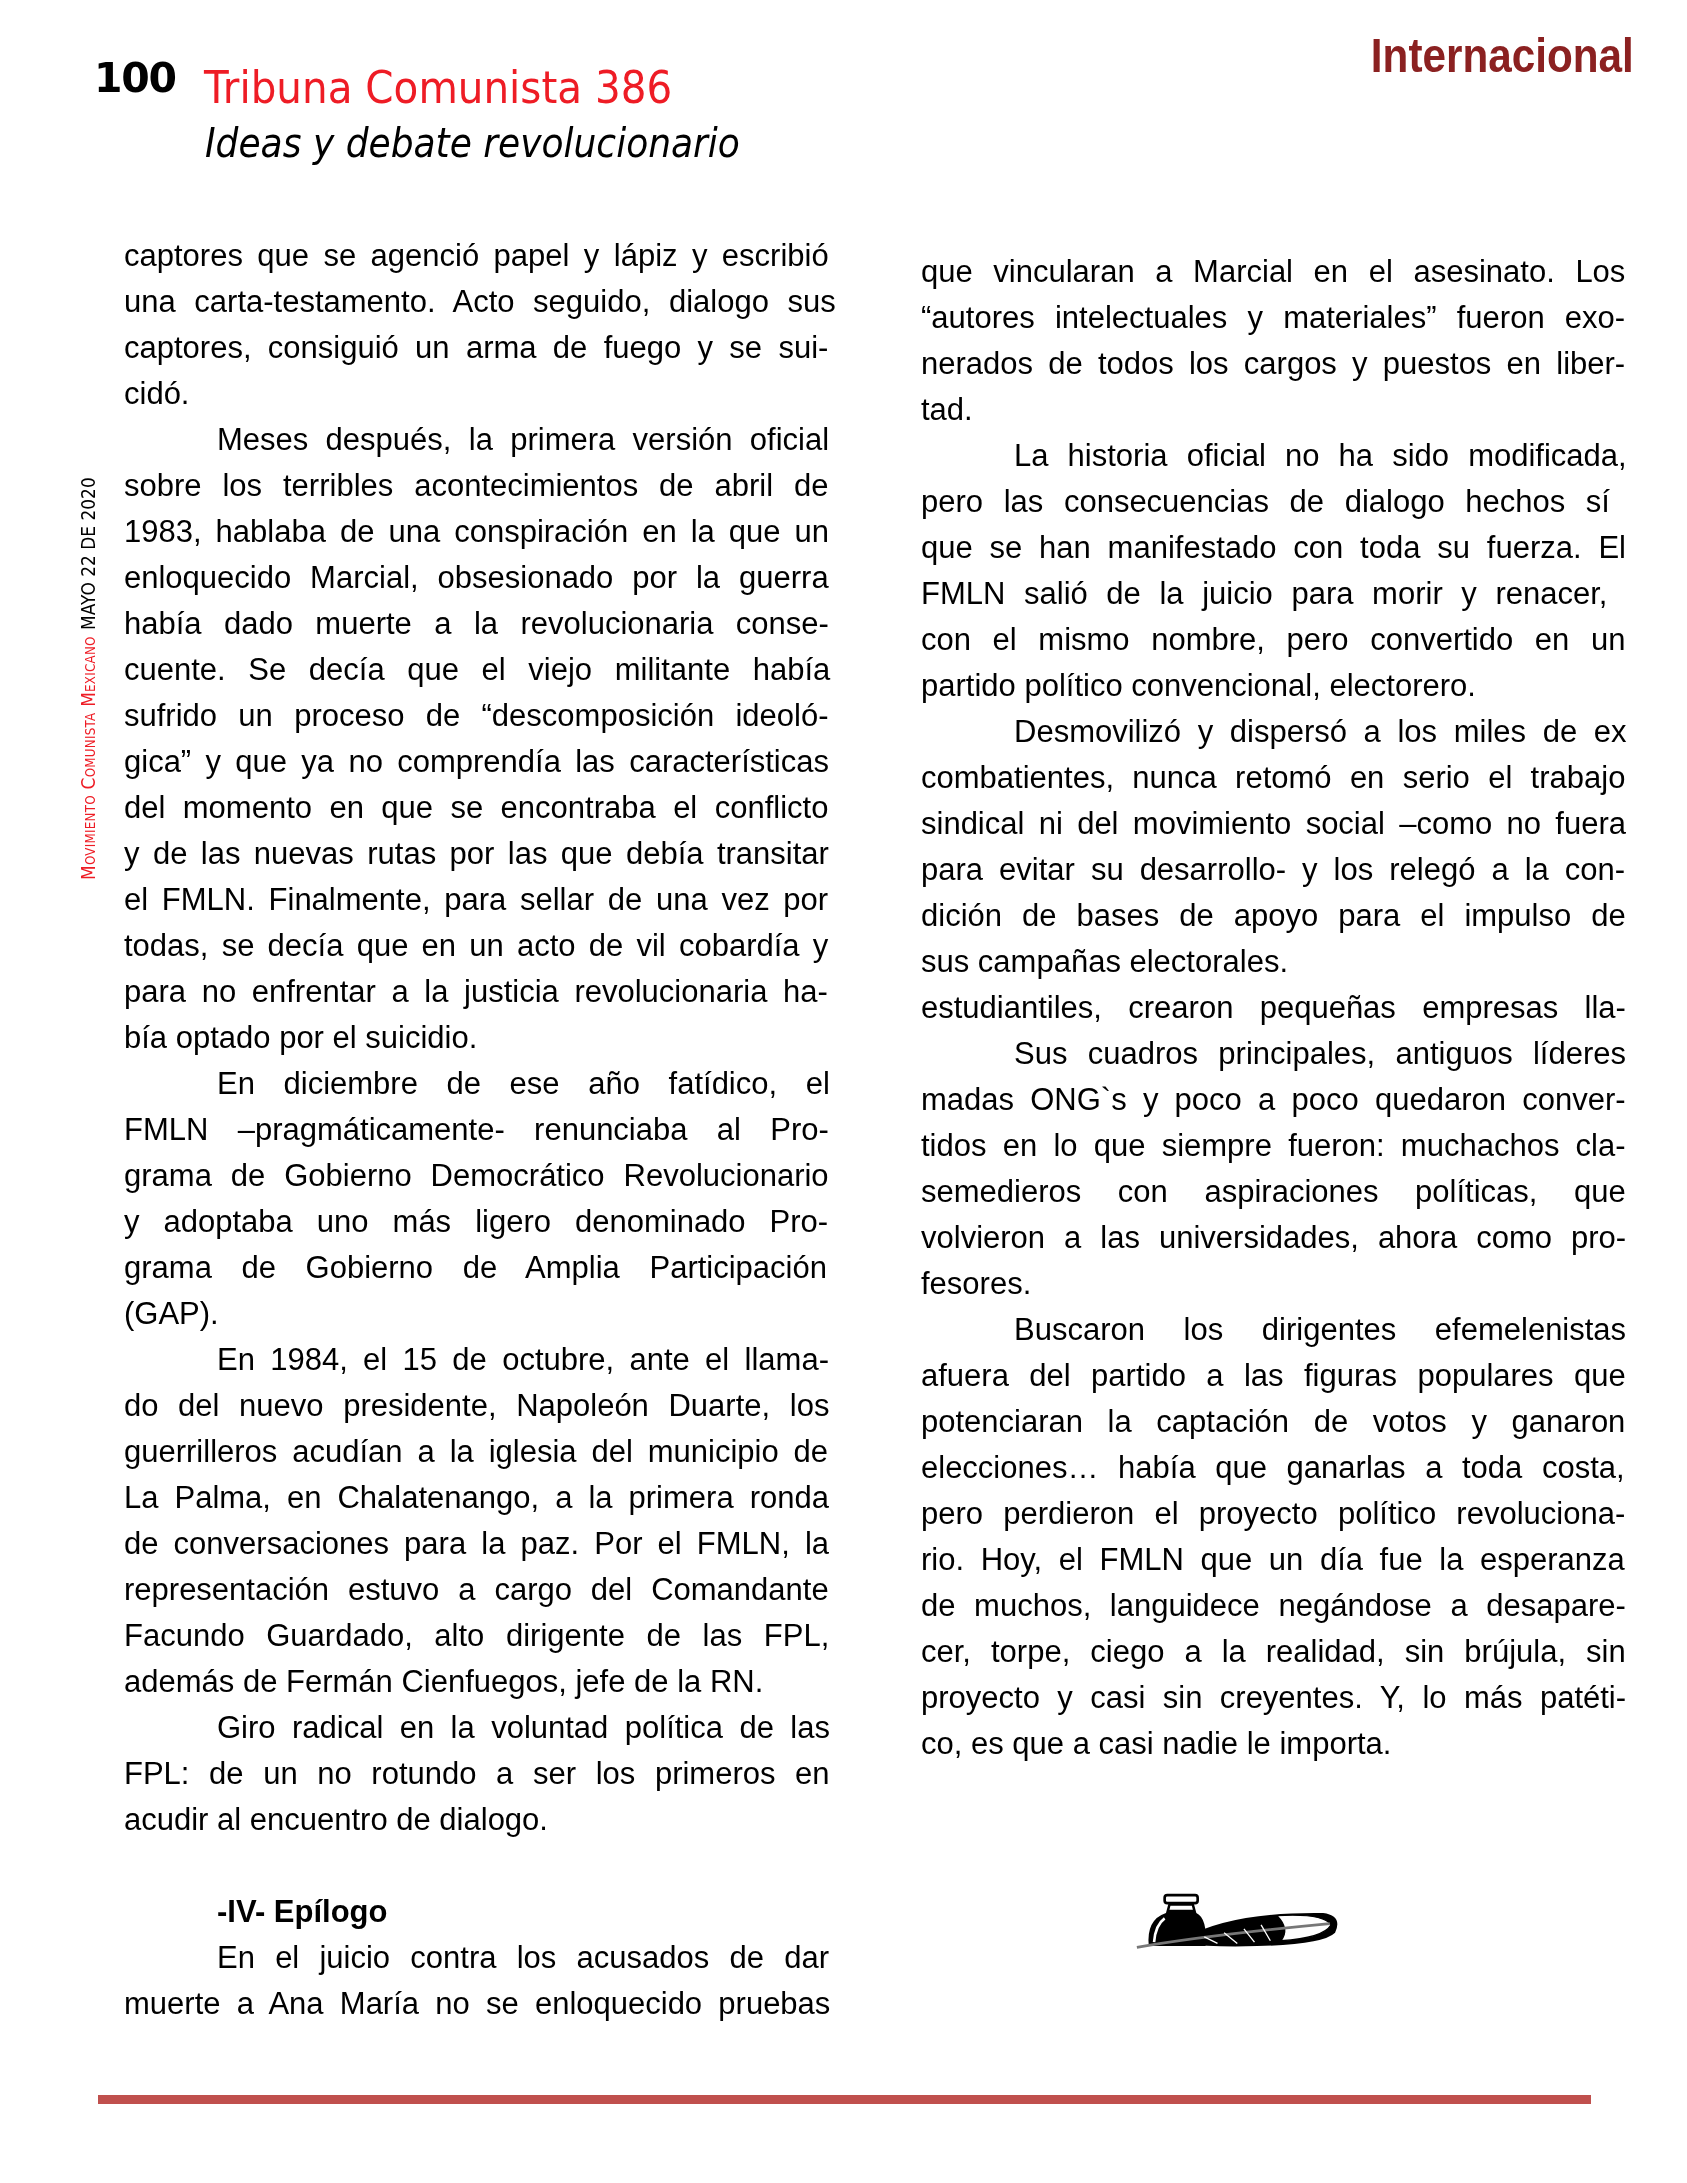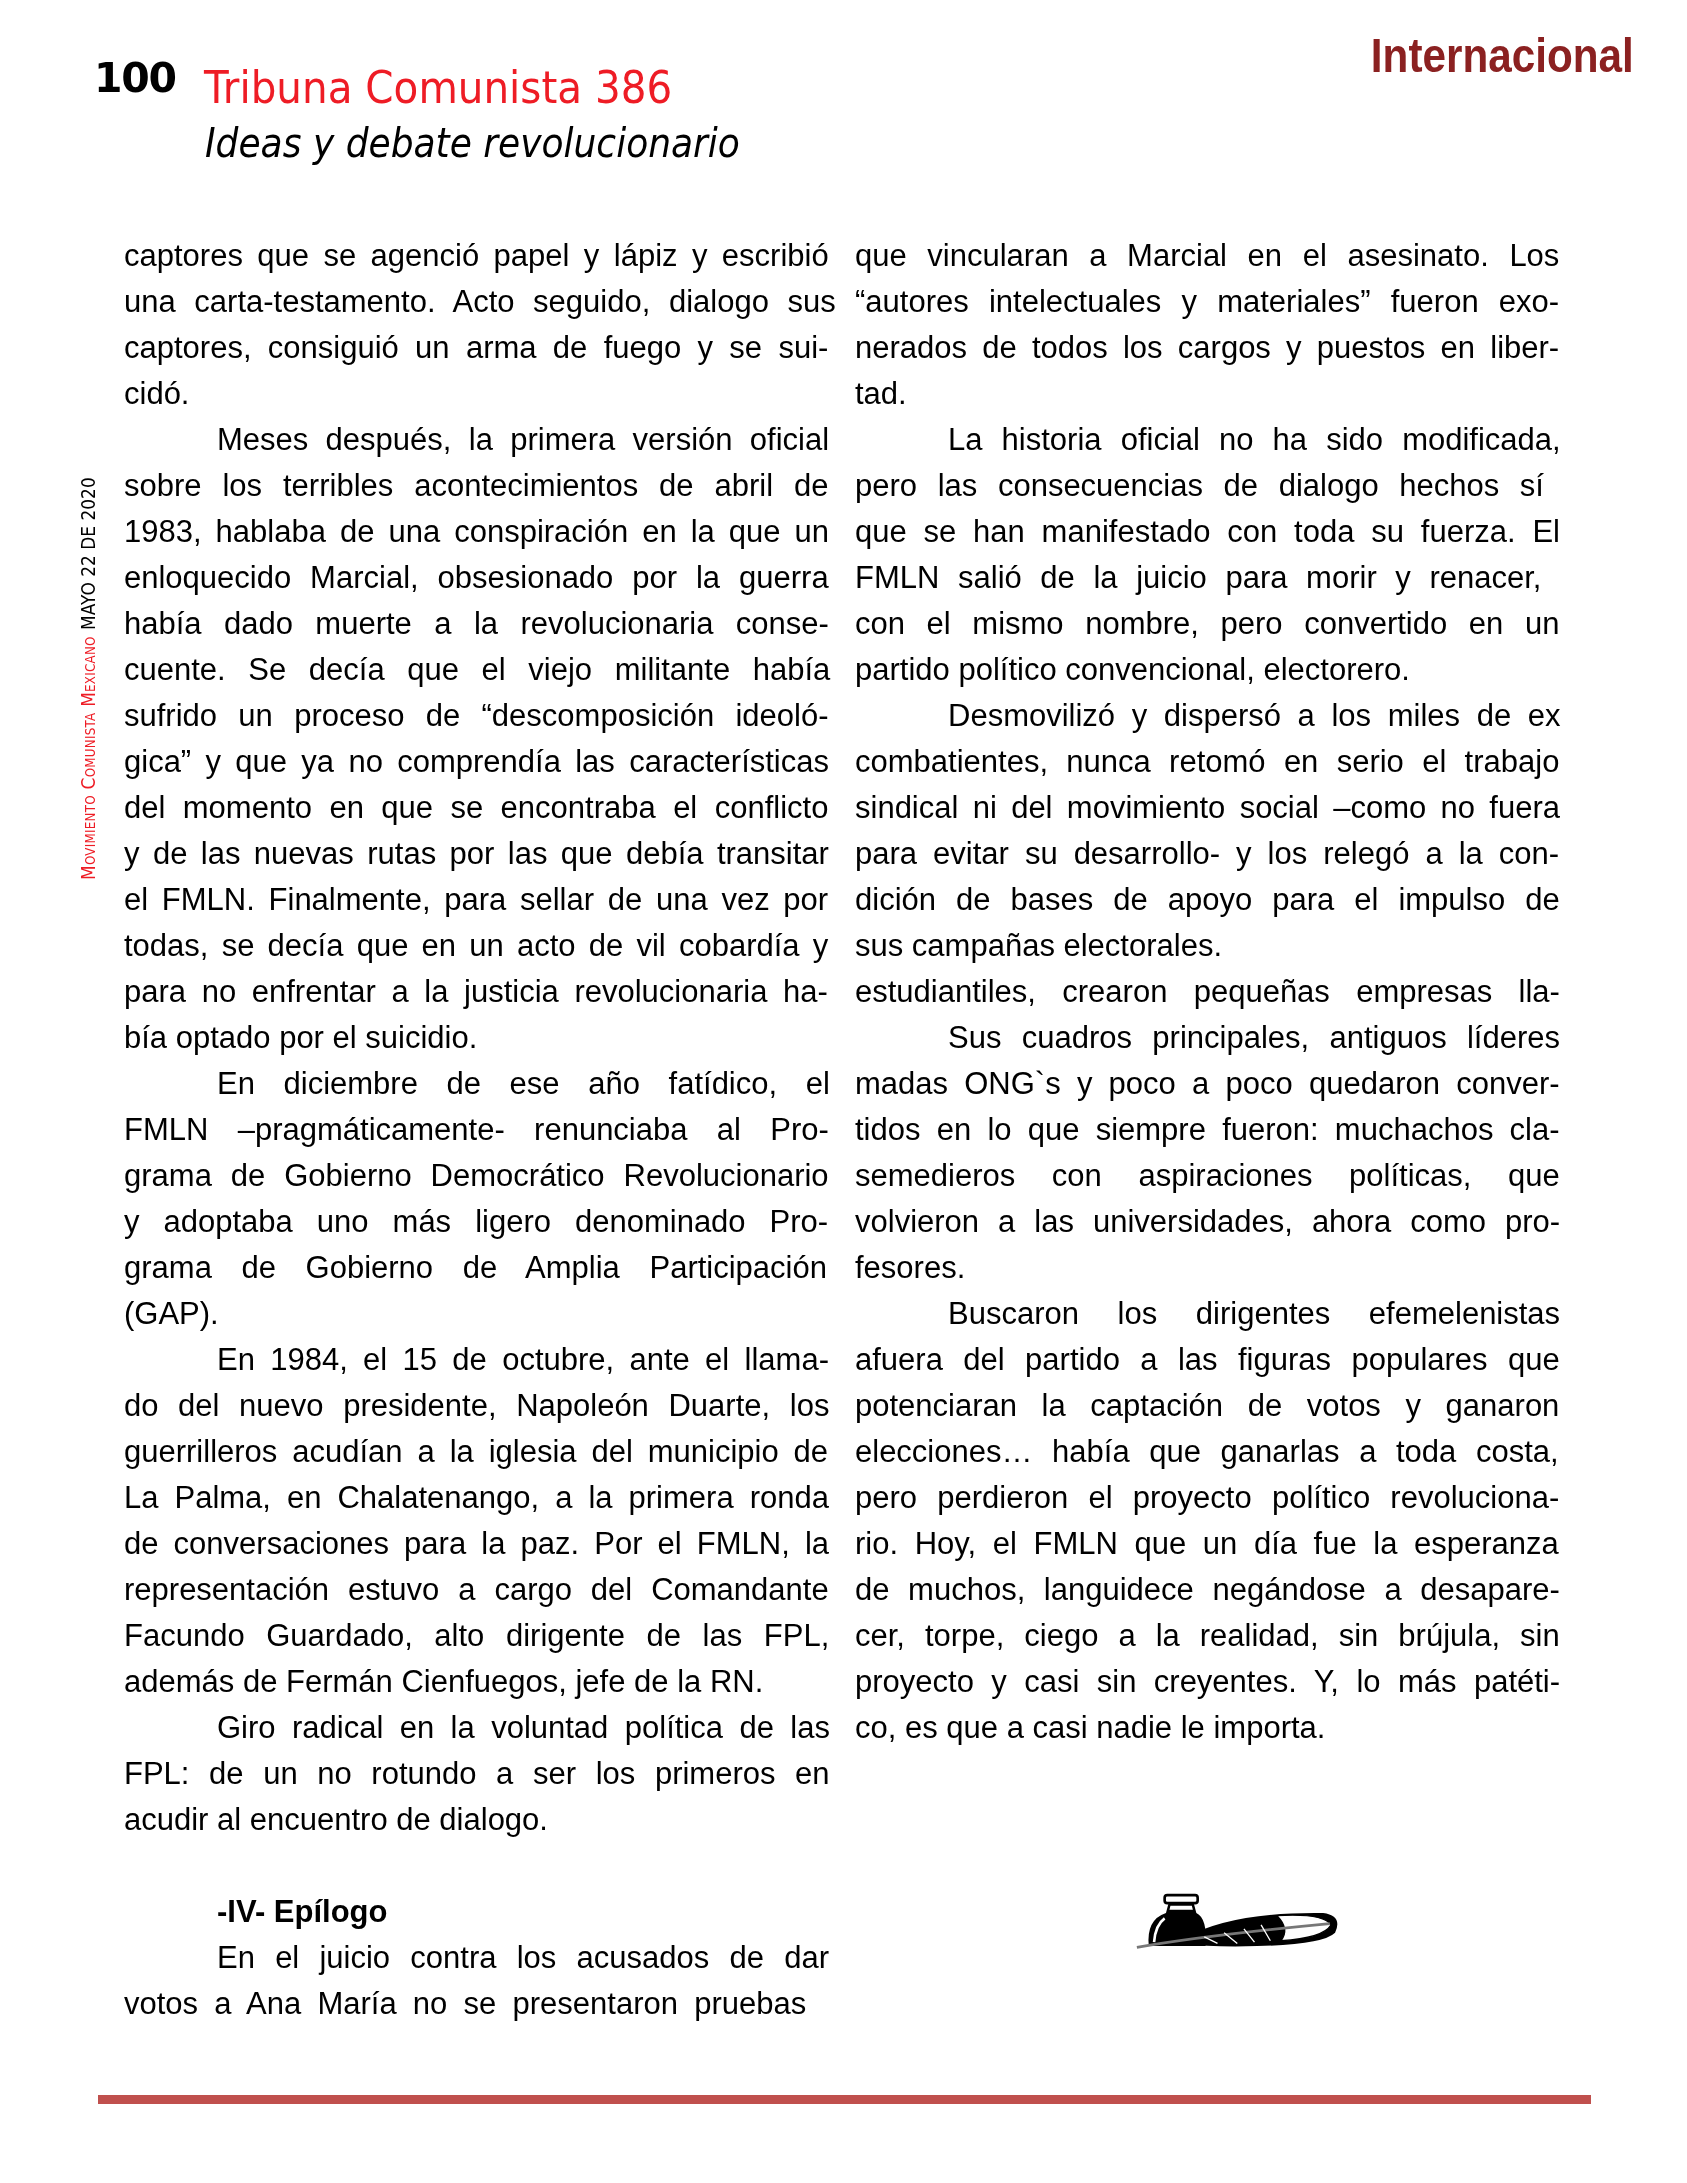--- a/index.html
+++ b/index.html
@@ -9,21 +9,21 @@
   .mag-title { position: absolute; left: 204px; top: 66px; font-family: "DejaVu Sans", sans-serif; font-size: 44px; line-height: 1; color: #EE1C25; transform: scaleX(0.92); transform-origin: left top; white-space: nowrap; }
   .mag-subtitle { position: absolute; left: 205px; top: 123px; font-family: "DejaVu Sans", sans-serif; font-style: italic; font-size: 40px; line-height: 1; color: #000; transform: scaleX(0.9); transform-origin: left top; white-space: nowrap; }
   .section-label { position: absolute; right: 53px; top: 32px; font-family: "Liberation Sans", sans-serif; font-weight: bold; font-size: 48px; line-height: 1; color: #8B2121; transform: scaleX(0.88); transform-origin: right top; white-space: nowrap; }
 
   .side-label { position: absolute; left: 78px; top: 880px; transform: rotate(-90deg); transform-origin: left top; white-space: nowrap; font-family: "DejaVu Sans", sans-serif; font-size: 20px; line-height: 1; display: flex; align-items: baseline; gap: 9.3px; }
   .side-label .org { color: #EE1C25; font-variant: small-caps; letter-spacing: 0.3px; transform: scaleX(0.85); transform-origin: left center; display: inline-block; }
   .side-label .date { color: #000; display: inline-block; font-size: 20px; transform: scaleX(0.85); transform-origin: left center; margin-left: -46px; }
 
   .column { position: absolute; top: 233px; width: 707px; font-size: 31px; line-height: 46px; text-align: justify; }
   .col-left { left: 124px; }
-  .col-right { left: 855px; }
+  .col-right { left: 921px; margin-top: 16px; }
   .column .line { display: block; white-space: nowrap; text-align: justify; text-align-last: justify; width: 707px; transform-origin: left top; }
   .column .line.last { text-align-last: left; }
   .indent { padding-left: 93px; box-sizing: border-box; }
   .heading { font-weight: bold; padding-left: 93px; margin-top: 46px; }
 
   .quill { position: absolute; left: 1125px; top: 1872px; width: 218px; height: 86px; }
 
   .bottom-rule { position: absolute; left: 98px; top: 2095px; width: 1493px; height: 8.6px; background: #C0504D; }
 </style>
 </head>
@@ -70,21 +70,21 @@
   <span class="line"><span style="white-space: nowrap; display: inline-block; word-spacing: 7.4px;">La Palma, en Chalatenango, a la primera ronda</span></span>
   <span class="line"><span style="white-space: nowrap; display: inline-block; word-spacing: 6.5px;">de conversaciones para la paz. Por el FMLN, la</span></span>
   <span class="line"><span style="white-space: nowrap; display: inline-block; word-spacing: 10.3px;">representación estuvo a cargo del Comandante</span></span>
   <span class="line"><span style="white-space: nowrap; display: inline-block; word-spacing: 13px;">Facundo Guardado, alto dirigente de las FPL,</span></span>
   <span class="line last"><span style="white-space: nowrap; display: inline-block;">además de Fermán Cienfuegos, jefe de la RN.</span></span>
   <span class="line indent"><span style="white-space: nowrap; display: inline-block; word-spacing: 7.8px;">Giro radical en la voluntad política de las</span></span>
   <span class="line"><span style="white-space: nowrap; display: inline-block; word-spacing: 11px;">FPL: de un no rotundo a ser los primeros en</span></span>
   <span class="line last"><span style="white-space: nowrap; display: inline-block;">acudir al encuentro de dialogo.</span></span>
   <span class="line last heading"><span style="white-space: nowrap; display: inline-block;">-IV- Epílogo</span></span>
   <span class="line indent"><span style="white-space: nowrap; display: inline-block; word-spacing: 11.6px;">En el juicio contra los acusados de dar</span></span>
-  <span class="line"><span style="white-space: nowrap; display: inline-block; word-spacing: 7.6px;">votos a Ana María no se presentaron pruebas</span></span>
+  <span class="line"><span style="white-space: nowrap; display: inline-block; word-spacing: 7.6px;">muerte a Ana María no se enloquecido pruebas</span></span>
 </div>
 
 <div class="column col-right">
   <span class="line"><span style="white-space: nowrap; display: inline-block; word-spacing: 12px;">que vincularan a Marcial en el asesinato. Los</span></span>
   <span class="line"><span style="white-space: nowrap; display: inline-block; word-spacing: 11.6px;">“autores intelectuales y materiales” fueron exo-</span></span>
   <span class="line"><span style="white-space: nowrap; display: inline-block; word-spacing: 6.6px;">nerados de todos los cargos y puestos en liber-</span></span>
   <span class="line last"><span style="white-space: nowrap; display: inline-block;">tad.</span></span>
   <span class="line indent"><span style="white-space: nowrap; display: inline-block; word-spacing: 10.5px;">La historia oficial no ha sido modificada,</span></span>
   <span class="line"><span style="white-space: nowrap; display: inline-block; word-spacing: 12px;">pero las consecuencias de dialogo hechos sí</span></span>
   <span class="line"><span style="white-space: nowrap; display: inline-block; word-spacing: 8.2px;">que se han manifestado con toda su fuerza. El</span></span>

